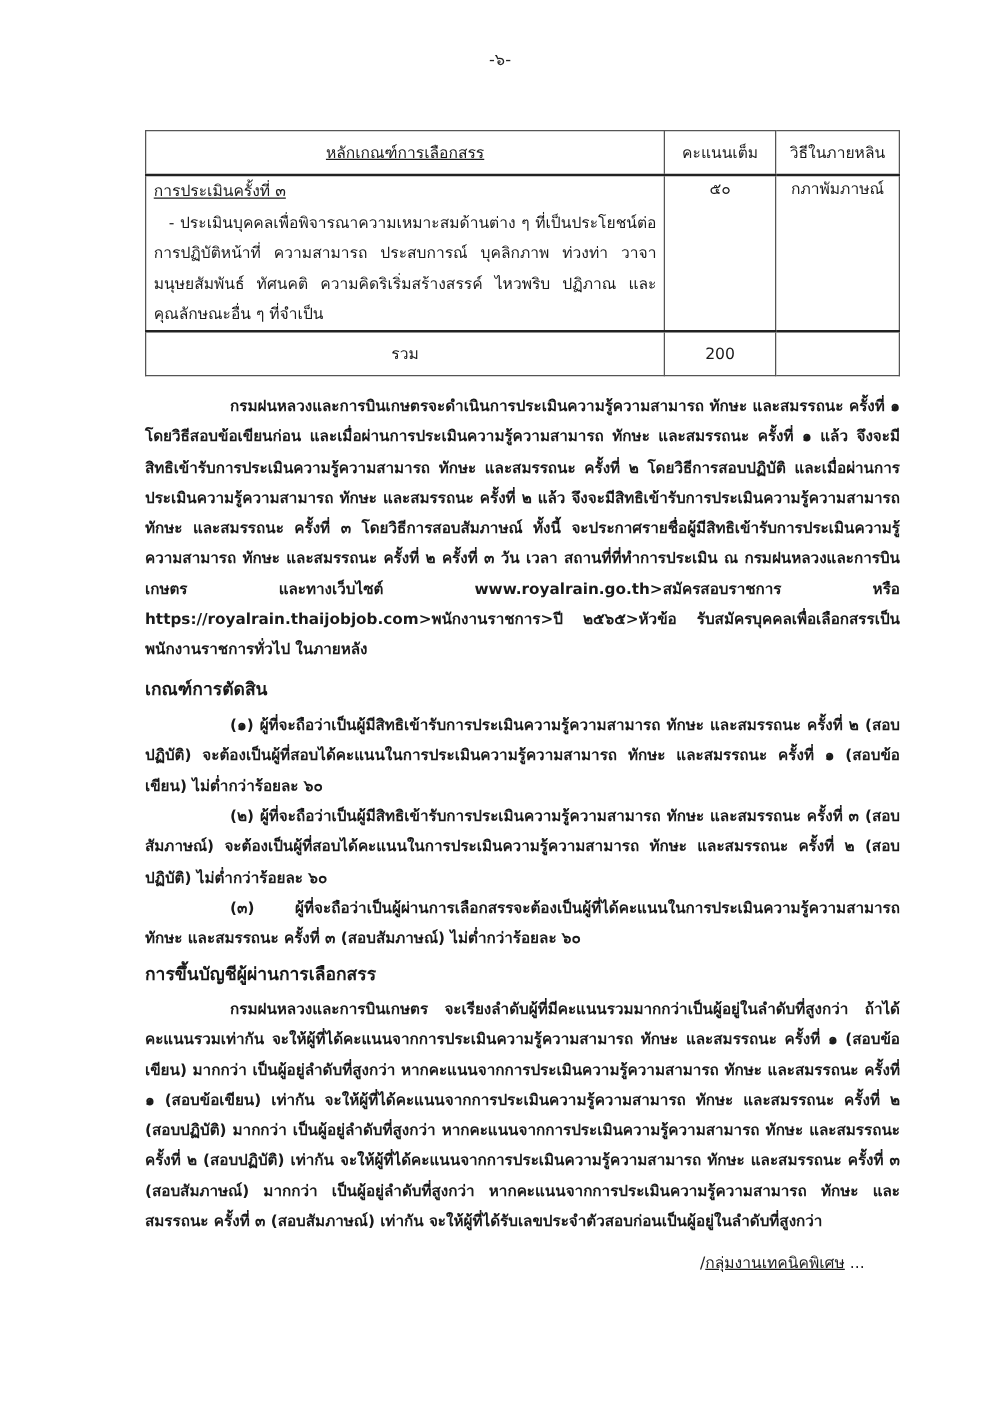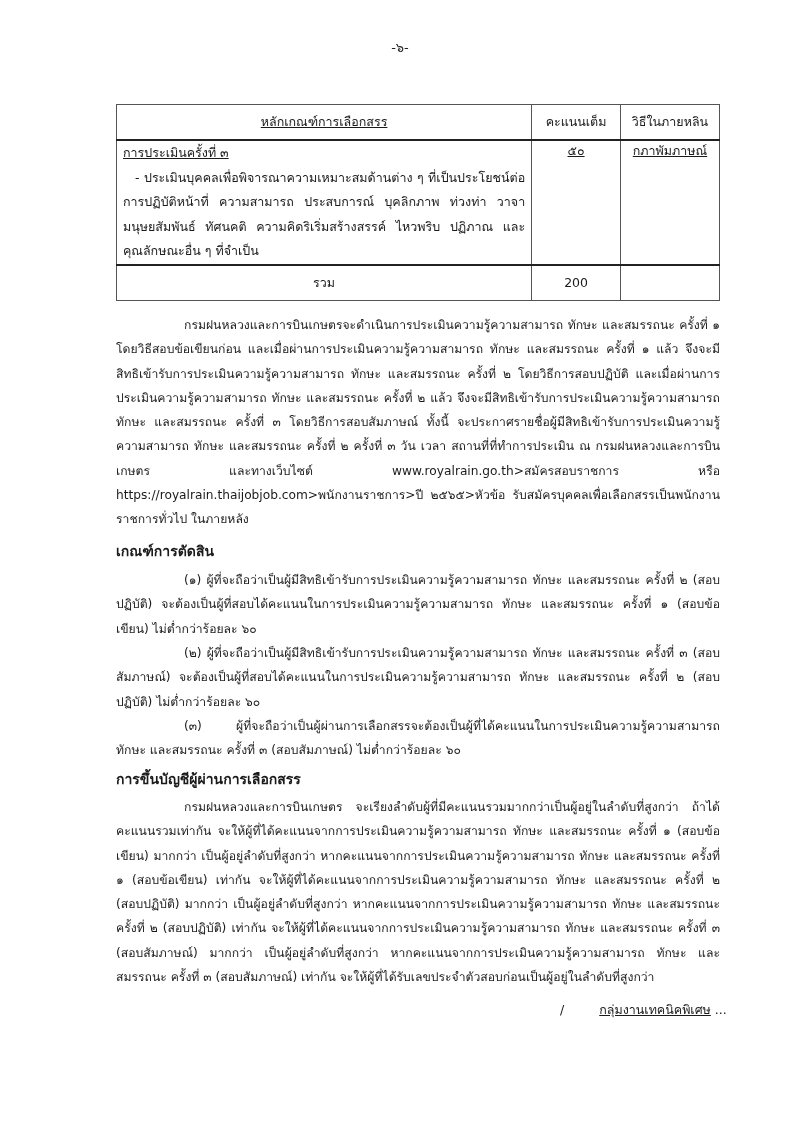--- a/index.html
+++ b/index.html
@@ -23,36 +23,36 @@
       border-bottom: 2px solid #222;
     }
     th.col1 span { text-decoration: underline; }
     .col1 { width: 460px; }
     .col2 { width: 82px; text-align: center; }
     .col3 { width: 95px; text-align: center; }
     td.body-cell { padding-top: 5px; padding-bottom: 8px; line-height: 24.5px; border-radius: 22px; }
     .round-title { text-decoration: underline; }
     .round-desc { text-align: justify; }
     .round-desc .indent { display: inline-block; width: 12px; }
-    td.center { text-align: center; padding-top: 5px; text-decoration: underline; }
+    td.center { text-align: center; padding-top: 5px; }
     tr.total-row td { height: 34px; vertical-align: middle; text-align: center; border-top: 2px solid #222; }
 
     .para {
       position: absolute; left: 116px; width: 604px; font-size: 12.2px;
-      line-height: 24.3px; text-align: justify;
+      line-height: 24.3px; text-align: justify; font-weight: bold;
     }
     .para .first-indent { display: inline-block; width: 68px; }
     .heading {
       position: absolute; left: 116px; font-size: 14px; font-weight: bold;
     }
     .item-indent { display: inline-block; width: 68px; }
     .signature {
       position: absolute; left: 560px; top: 1000px; font-size: 12.5px;
     }
-    .signature .u { text-decoration: underline; margin-left: 35px; }
+    .signature .u { text-decoration: underline; }
   </style>
 </head>
 <body>
 
 <div class="page-num">-๖-</div>
 
 <table class="criteria">
   <tbody>
       <tr>
     <th class="col1"><span>หลักเกณฑ์การเลือกสรร</span></th>

